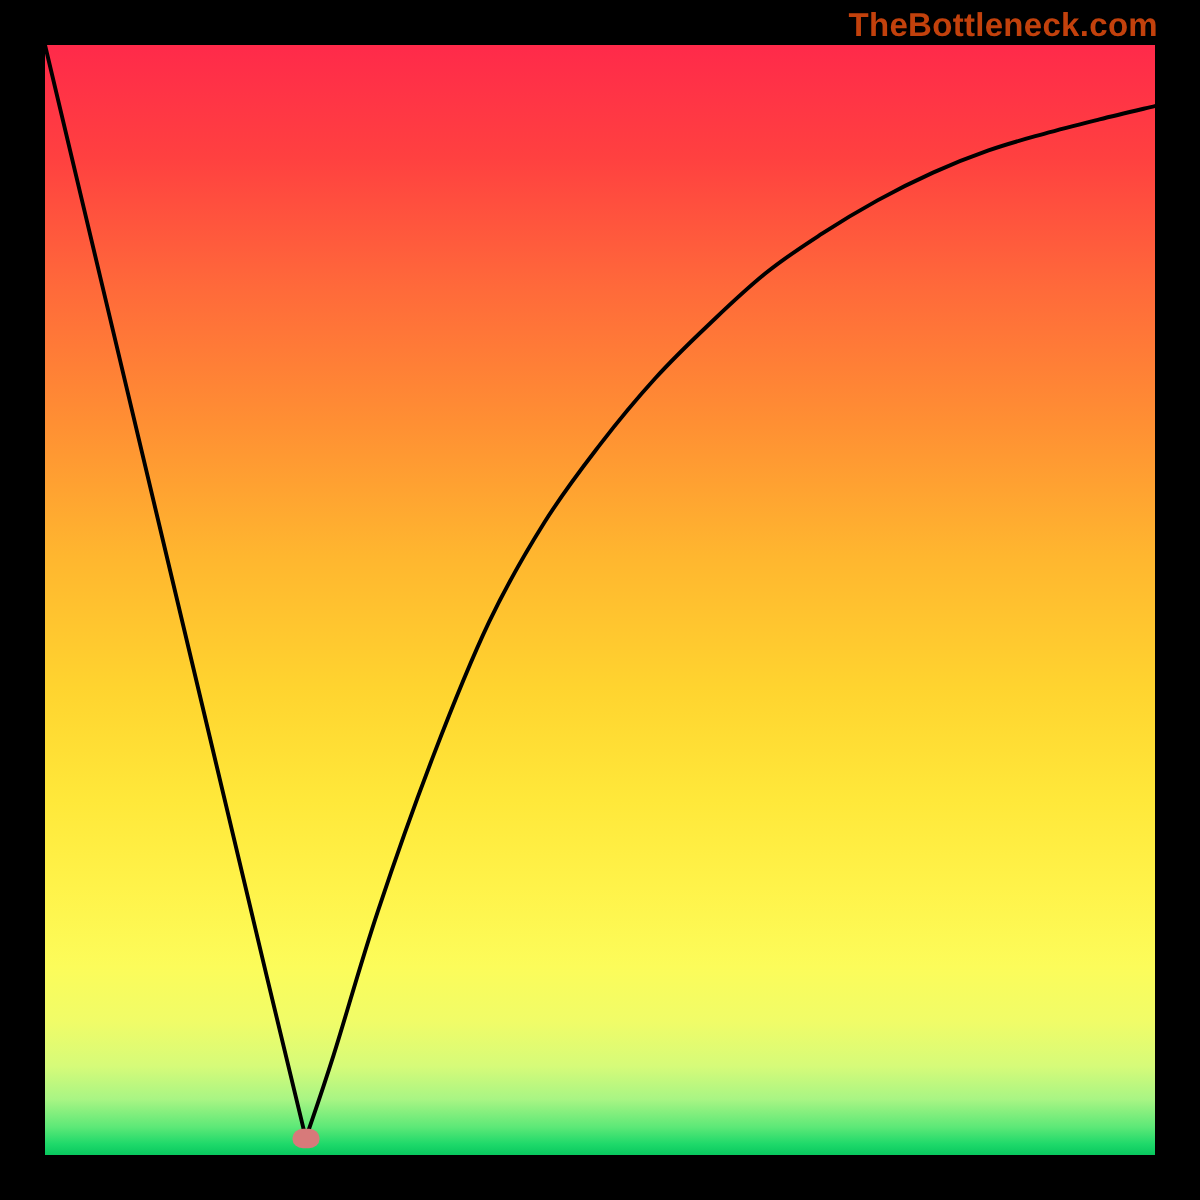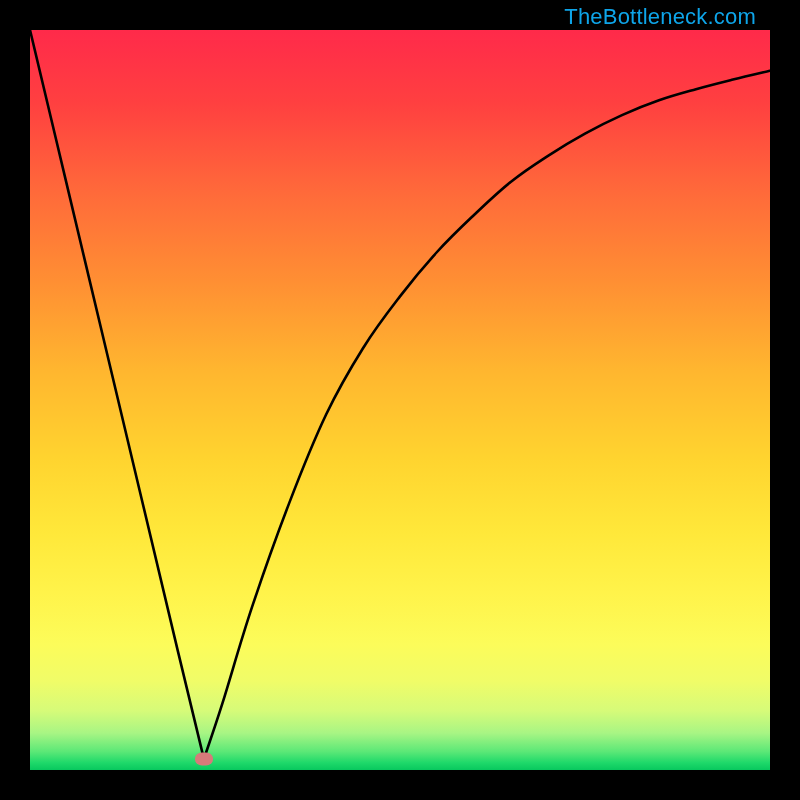--- a/index.html
+++ b/index.html
@@ -37,24 +37,24 @@
       #d6fb79 92%,
       #a8f584 95%,
       #5ce877 97.5%,
       #1fd96a 99%,
       #08c85e 100%
     );
   }
   .watermark {
     position: absolute;
     top: 4px;
-    right: 44px;
-    color: #0ea5e9;
+    right: 28px;
+    color: #c2410c;
     font-size: 22px;
-    font-weight: 400;
+    font-weight: 700;
     letter-spacing: 0.2px;
     user-select: none;
   }
   svg.curve-layer {
     position: absolute;
     left: 0;
     top: 0;
   }
   .marker {
     position: absolute;

